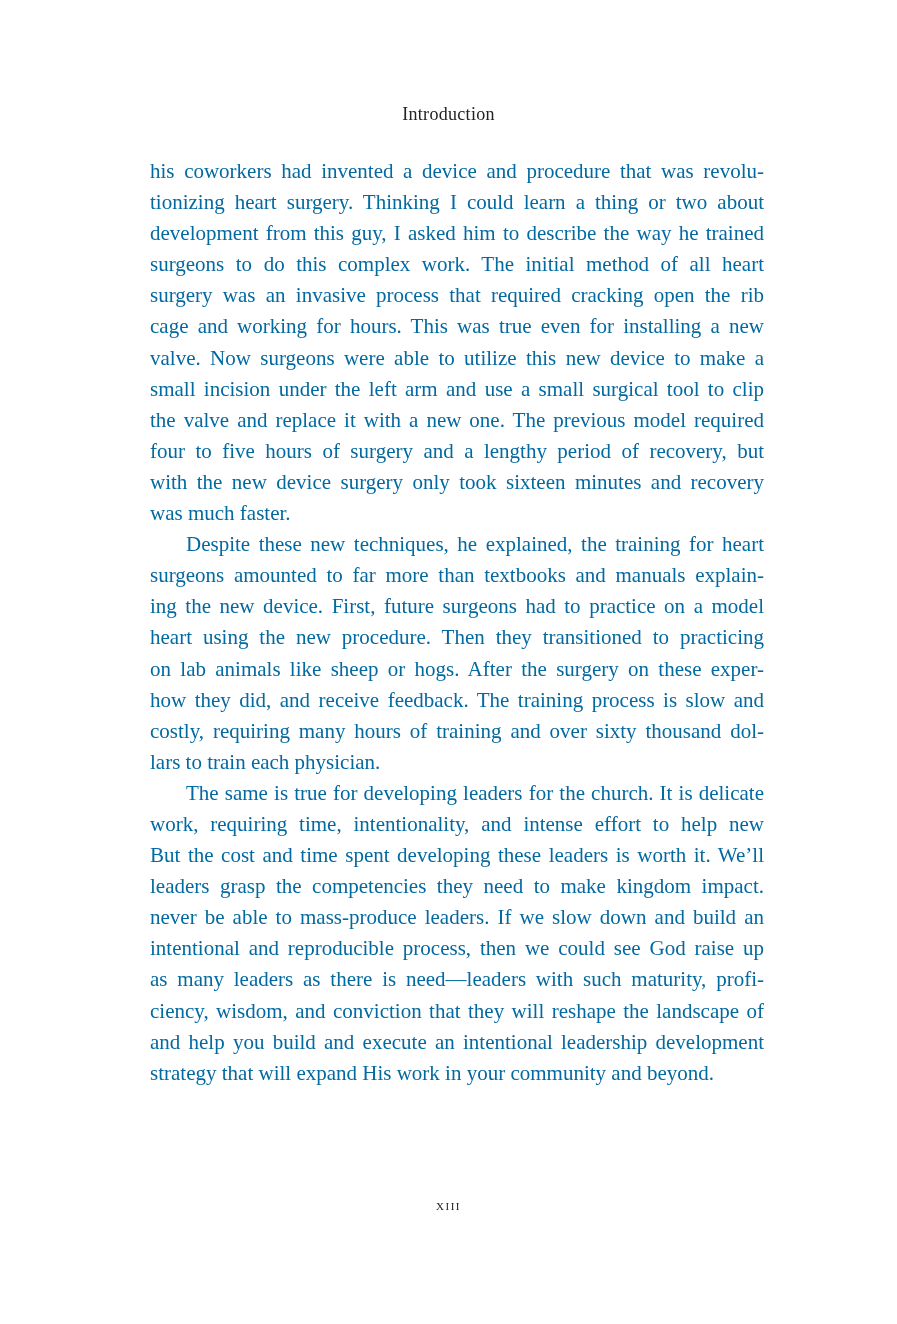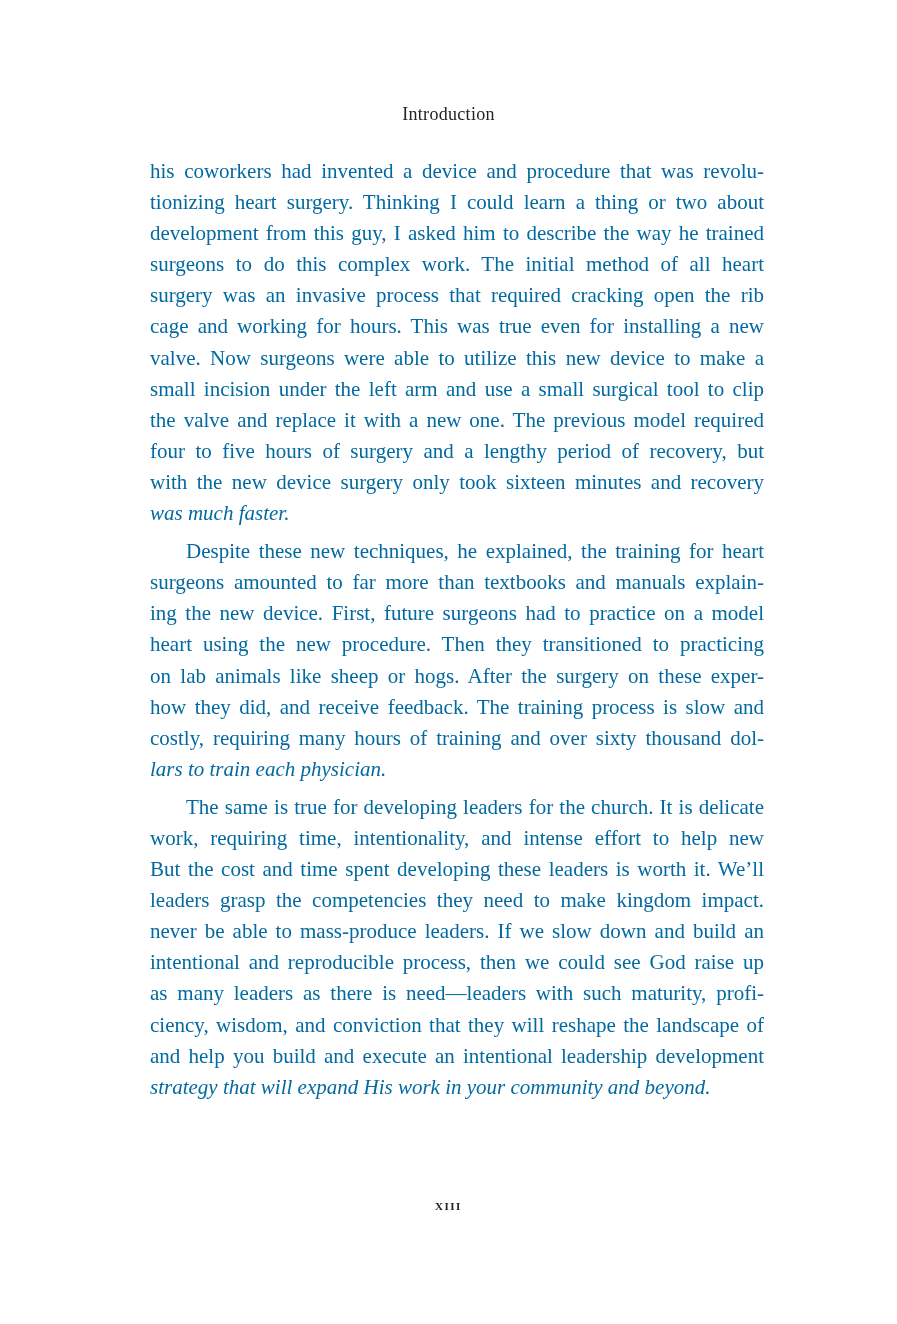--- a/index.html
+++ b/index.html
@@ -14,26 +14,26 @@
       text-align: center; font-size: 18px; letter-spacing: 0.3px; color: #222;
     }
     .body-text {
       position: absolute; top: 156px; left: 150px; width: 614px;
       font-size: 21px; line-height: 31.1px; color: #0369a1;
     }
     .line {
       display: block; white-space: nowrap; text-align: justify;
       text-align-last: justify; height: 31.1px;
     }
-    .line.last { text-align-last: left; font-style: italic; }
-    .line.indent { padding-left: 36px; margin-top: 7px; }
+    .line.last { text-align-last: left; }
+    .line.indent { padding-left: 36px; }
     .folio {
       position: absolute; top: 1197px; left: 0; width: 897px;
       text-align: center; font-size: 15px; letter-spacing: 1.5px;
-      font-variant: small-caps; color: #222; font-weight: bold;
+      font-variant: small-caps; color: #222;
     }
   </style>
 </head>
 <body>
 
 <div class="page">
   <div class="running-head">Introduction</div>
 
   <div class="body-text">
 

